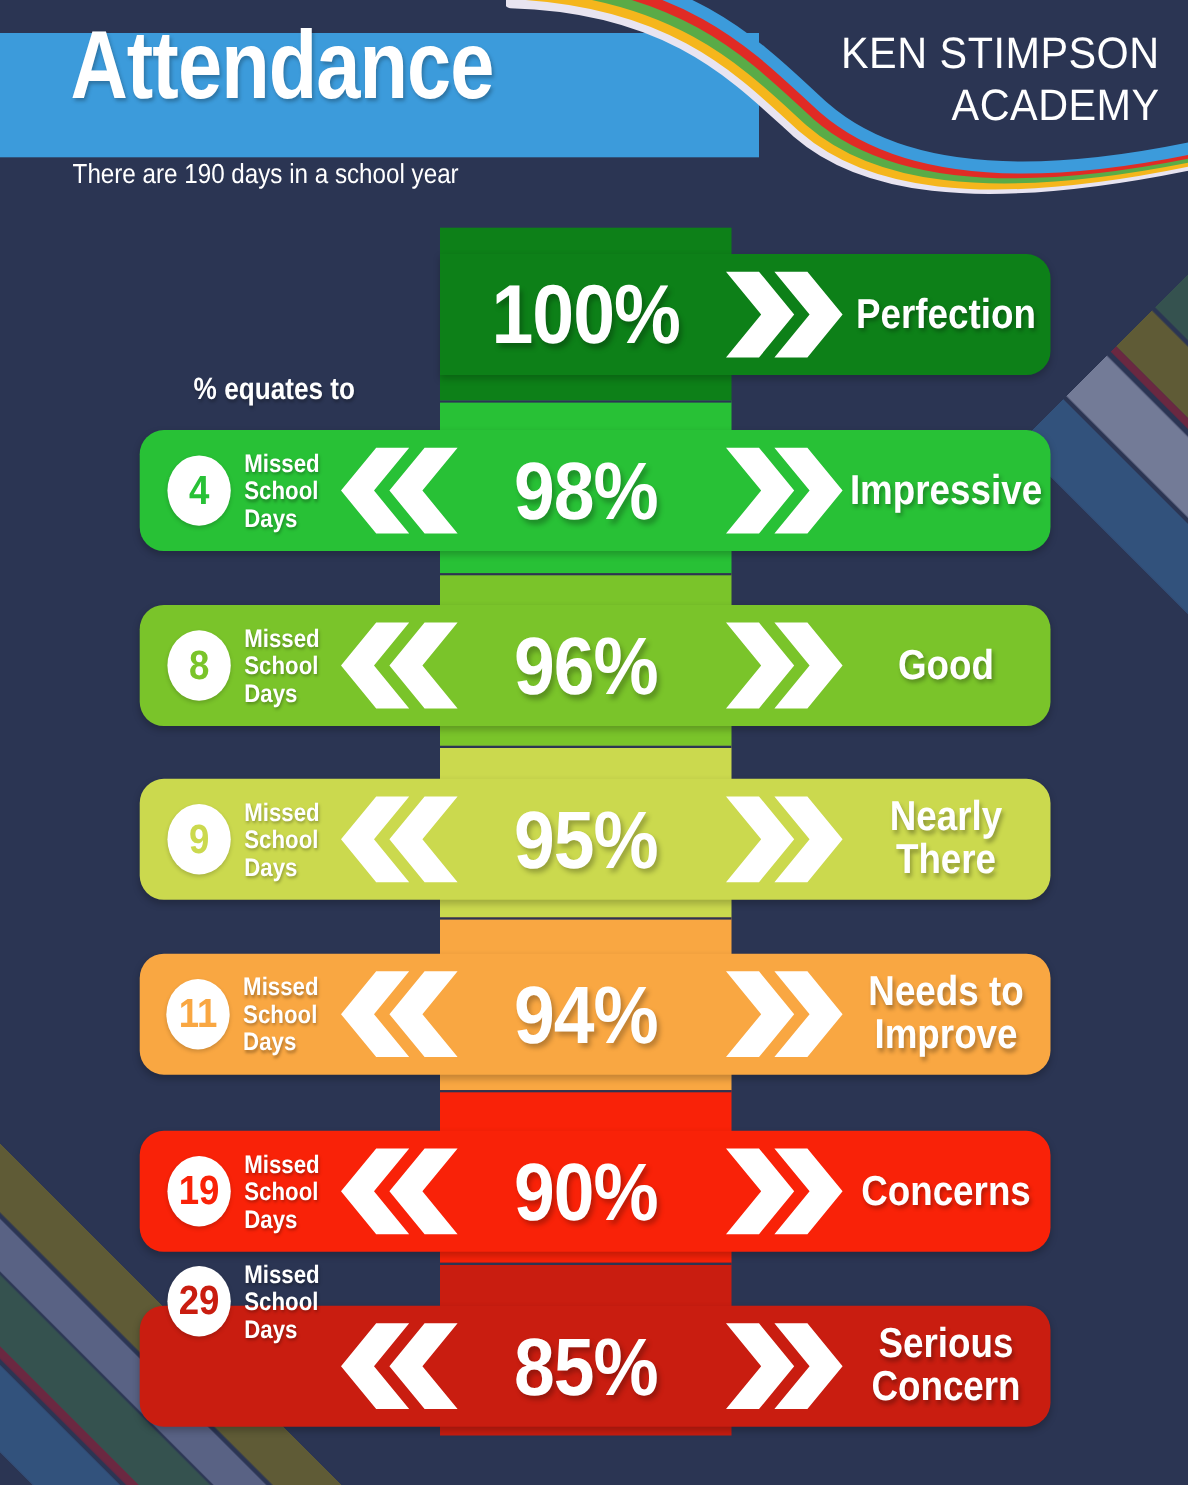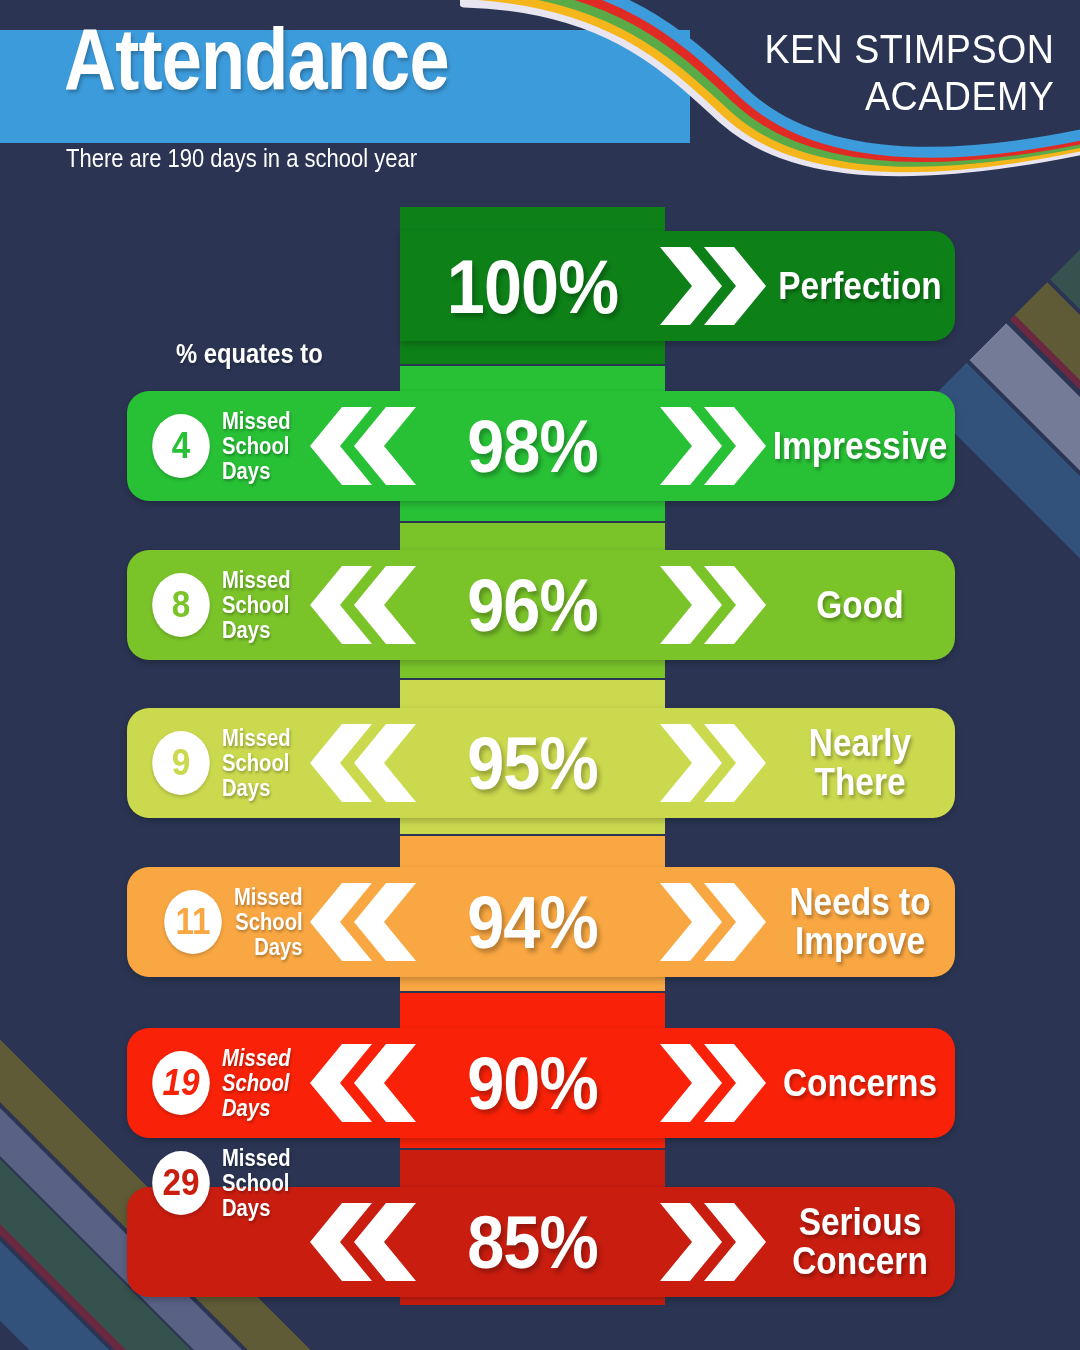--- a/index.html
+++ b/index.html
@@ -249,21 +249,21 @@
           <polygon points="44,4 74,4 106,43 74,82 44,82 76,43" fill="#ffffff"></polygon>
         </svg>
       </div>
       <div class="verdict" style="left: 770px; width: 180px; top: 708px;">
         <div>
           <div>Nearly</div>
           <div>There</div>
         </div>
       </div>
       <div class="row-bar" style="left: 127px; top: 867px; width: 828px; background: rgb(249, 167, 66);"></div>
-      <div class="days-group" style="left: 161px; top: 867px; text-align: right;">
+      <div class="days-group" style="left: 148px; top: 867px;">
         <div class="days-circle" style="color: rgb(249, 167, 66);">11</div>
         <div class="days-label">
           <div>Missed</div>
           <div>School</div>
           <div>Days</div>
         </div>
       </div>
       <div class="chev-left chev" style="top: 867px; left: 310px;">
         <svg width="108" height="86" viewBox="0 0 108 86">
           <polygon points="62,4 32,4 0,43 32,82 62,82 30,43" fill="#ffffff"></polygon>
@@ -277,21 +277,21 @@
           <polygon points="44,4 74,4 106,43 74,82 44,82 76,43" fill="#ffffff"></polygon>
         </svg>
       </div>
       <div class="verdict" style="left: 770px; width: 180px; top: 867px;">
         <div>
           <div>Needs to</div>
           <div>Improve</div>
         </div>
       </div>
       <div class="row-bar" style="left: 127px; top: 1028px; width: 828px; background: rgb(249, 34, 8);"></div>
-      <div class="days-group" style="left: 149px; top: 1028px; font-style: italic;">
+      <div class="days-group" style="left: 149px; top: 1028px;">
         <div class="days-circle" style="color: rgb(249, 34, 8);">19</div>
         <div class="days-label">
           <div>Missed</div>
           <div>School</div>
           <div>Days</div>
         </div>
       </div>
       <div class="chev-left chev" style="top: 1028px; left: 310px;">
         <svg width="108" height="86" viewBox="0 0 108 86">
           <polygon points="62,4 32,4 0,43 32,82 62,82 30,43" fill="#ffffff"></polygon>

